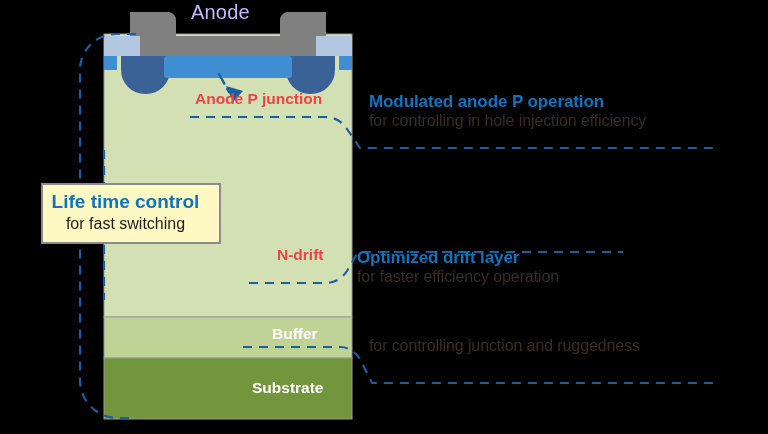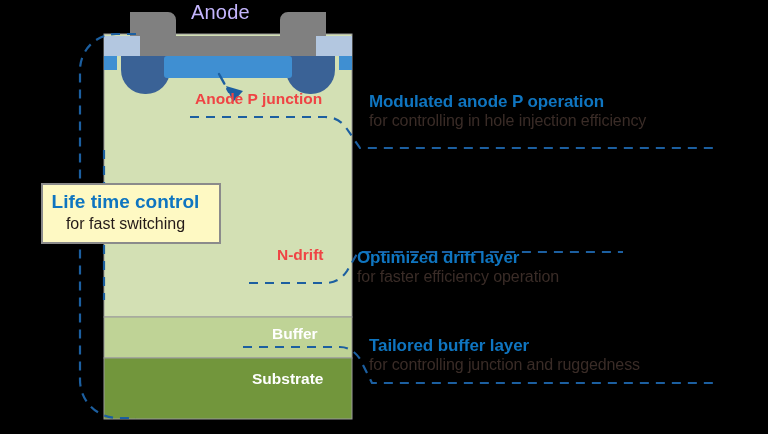--- a/index.html
+++ b/index.html
@@ -144,35 +144,34 @@
   </svg>
 
   <div class="txt anode-title" style="left:191px; top:2px;">Anode</div>
 
   <div class="txt inner-label" style="left:195px; top:91px;">Anode P junction</div>
 
   <div class="txt inner-label" style="left:277px; top:247px;">N-drift</div>
 
   <div class="txt inner-label-light" style="left:272px; top:326px;">Buffer</div>
 
-  <div class="txt inner-label-light" style="left:252px; top:371px;">Substrate</div>
+  <div class="txt inner-label-light" style="left:252px; top:380px;">Substrate</div>
 
   <div class="ltc-box">
     <div class="l1">Life time control</div>
     <div class="l2">for fast switching</div>
   </div>
 
   <div class="callout" style="left:369px; top:92px;">
     <div class="c-title">Modulated anode P operation</div>
     <div class="c-sub">for controlling in hole injection efficiency</div>
   </div>
 
   <div class="callout" style="left:357px; top:204px;margin-top:44px;">
     <div class="c-title">Optimized drift layer</div>
     <div class="c-sub">for faster efficiency operation</div>
   </div>
 
   <div class="callout" style="left:369px; top:336px;">
-    <div class="c-title">Tailored buffer layer</div>
     <div class="c-sub">for controlling junction and ruggedness</div>
   </div>
 
 </div>
 
 </body></html>

